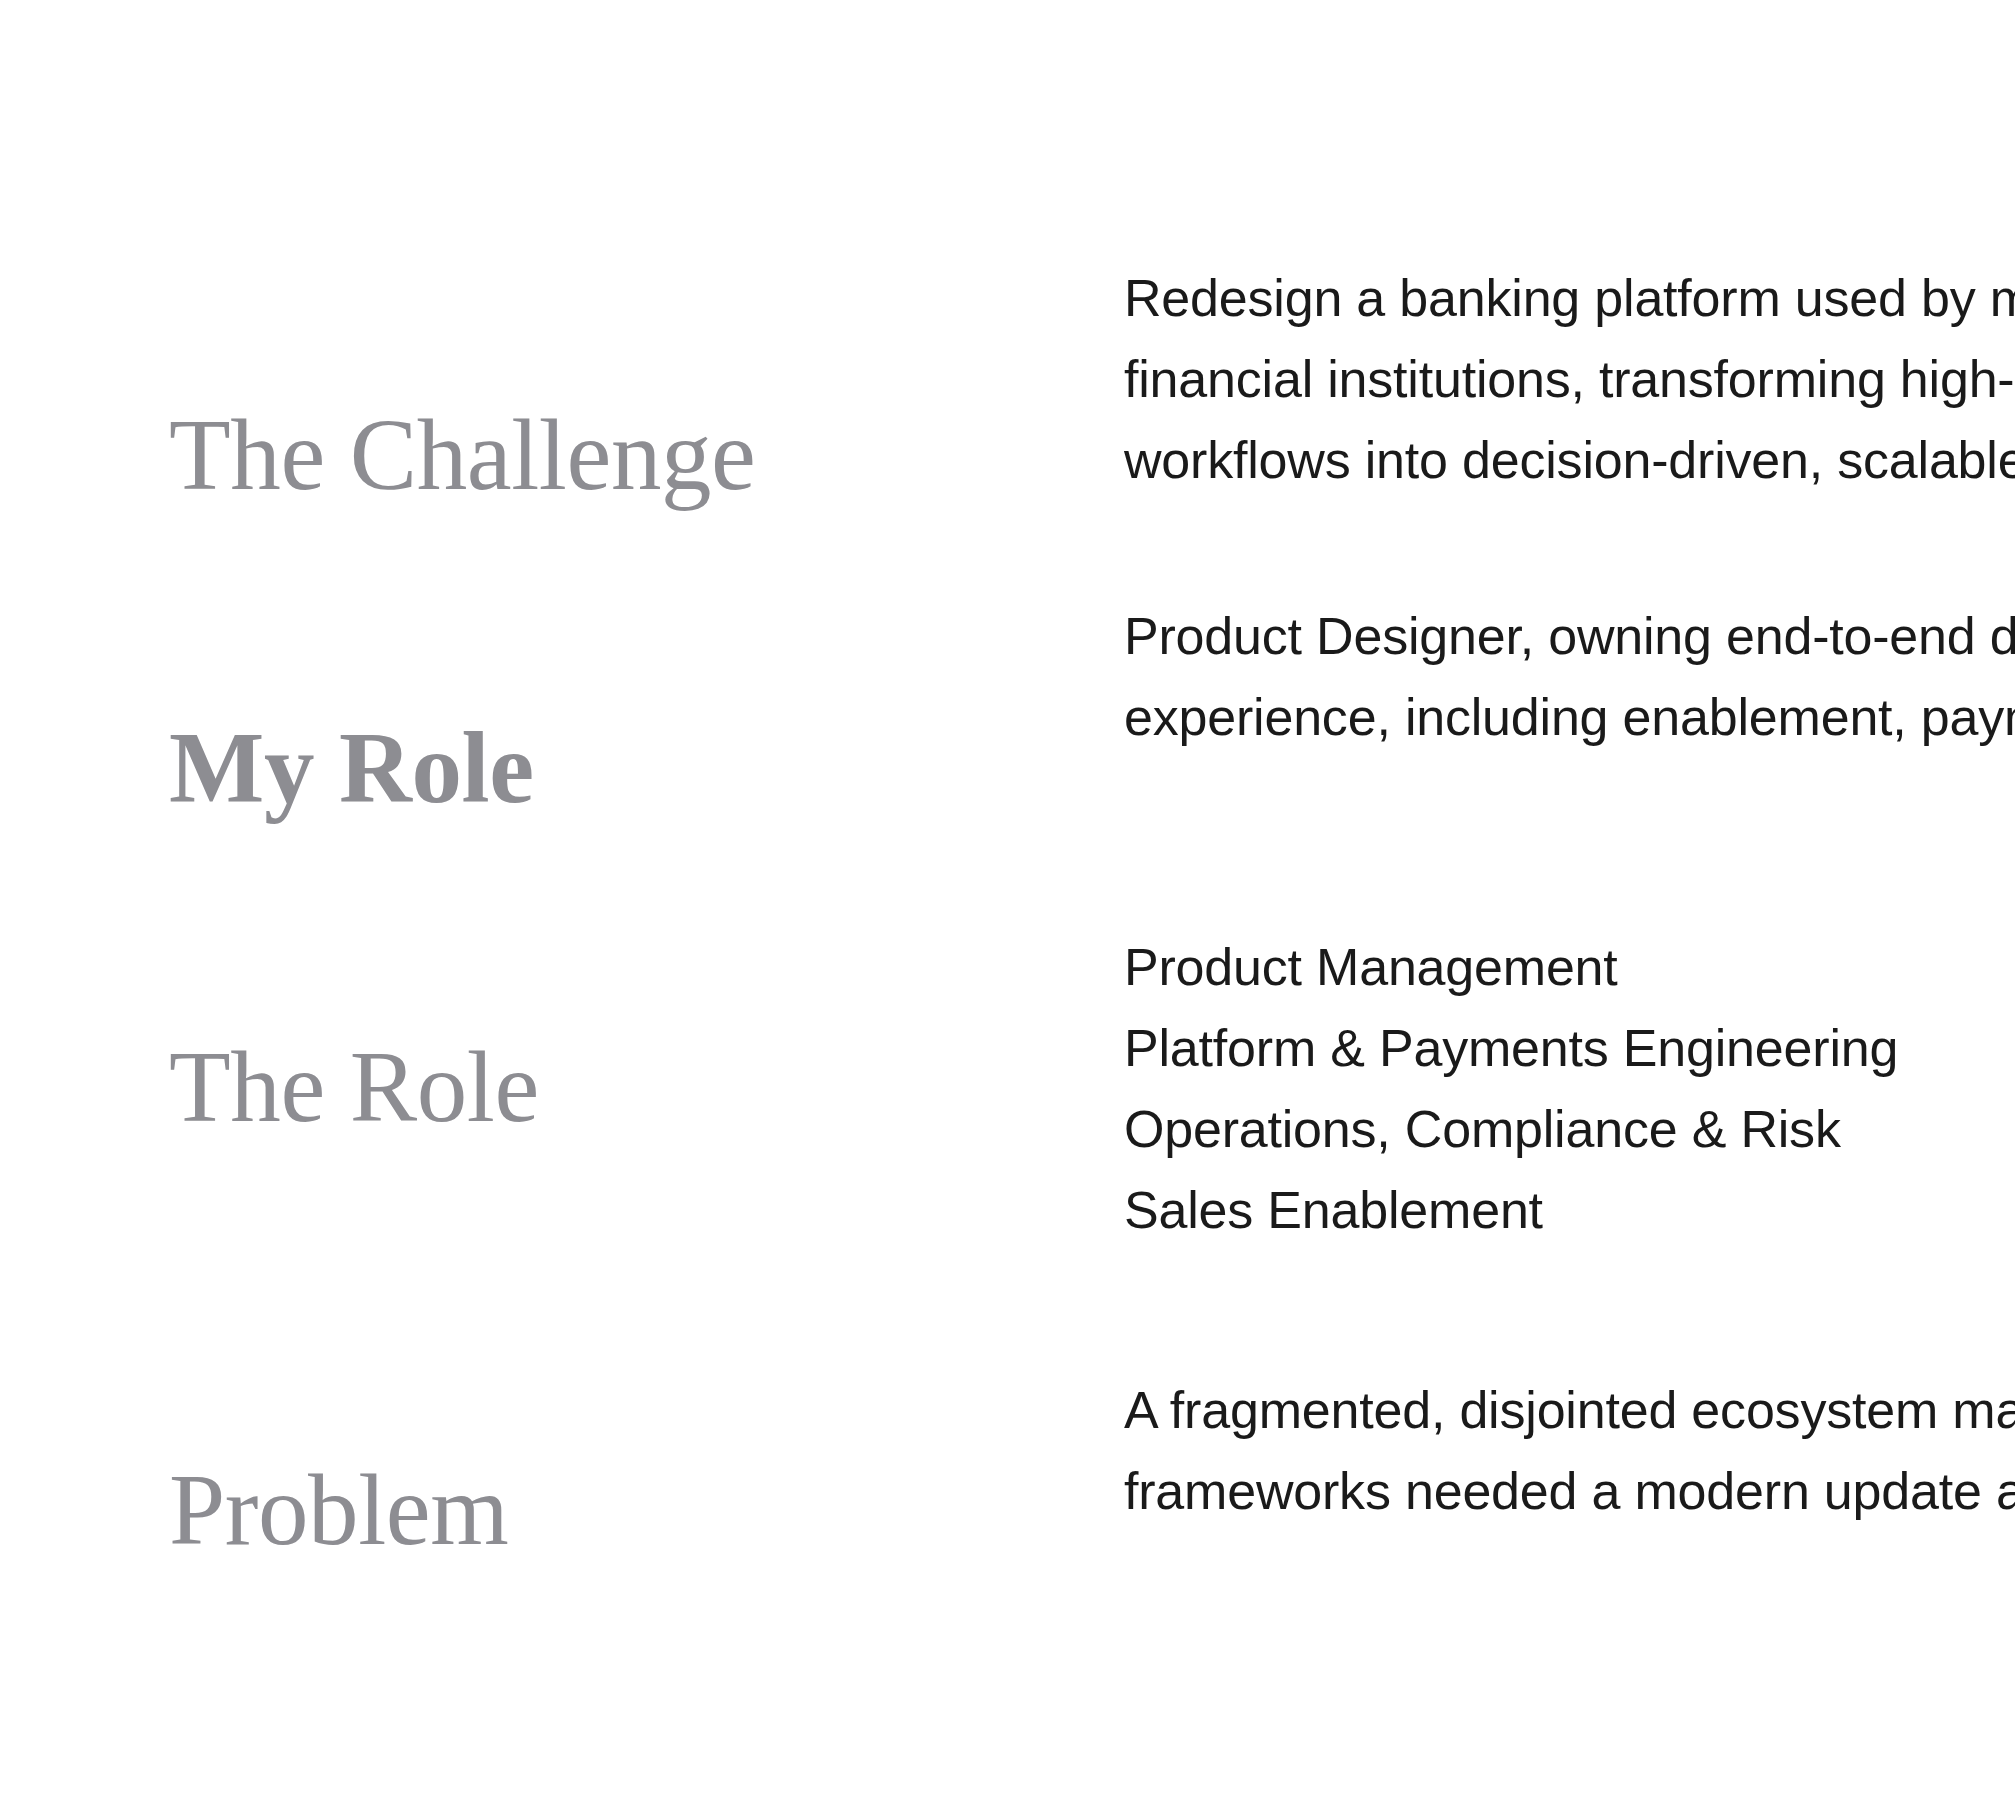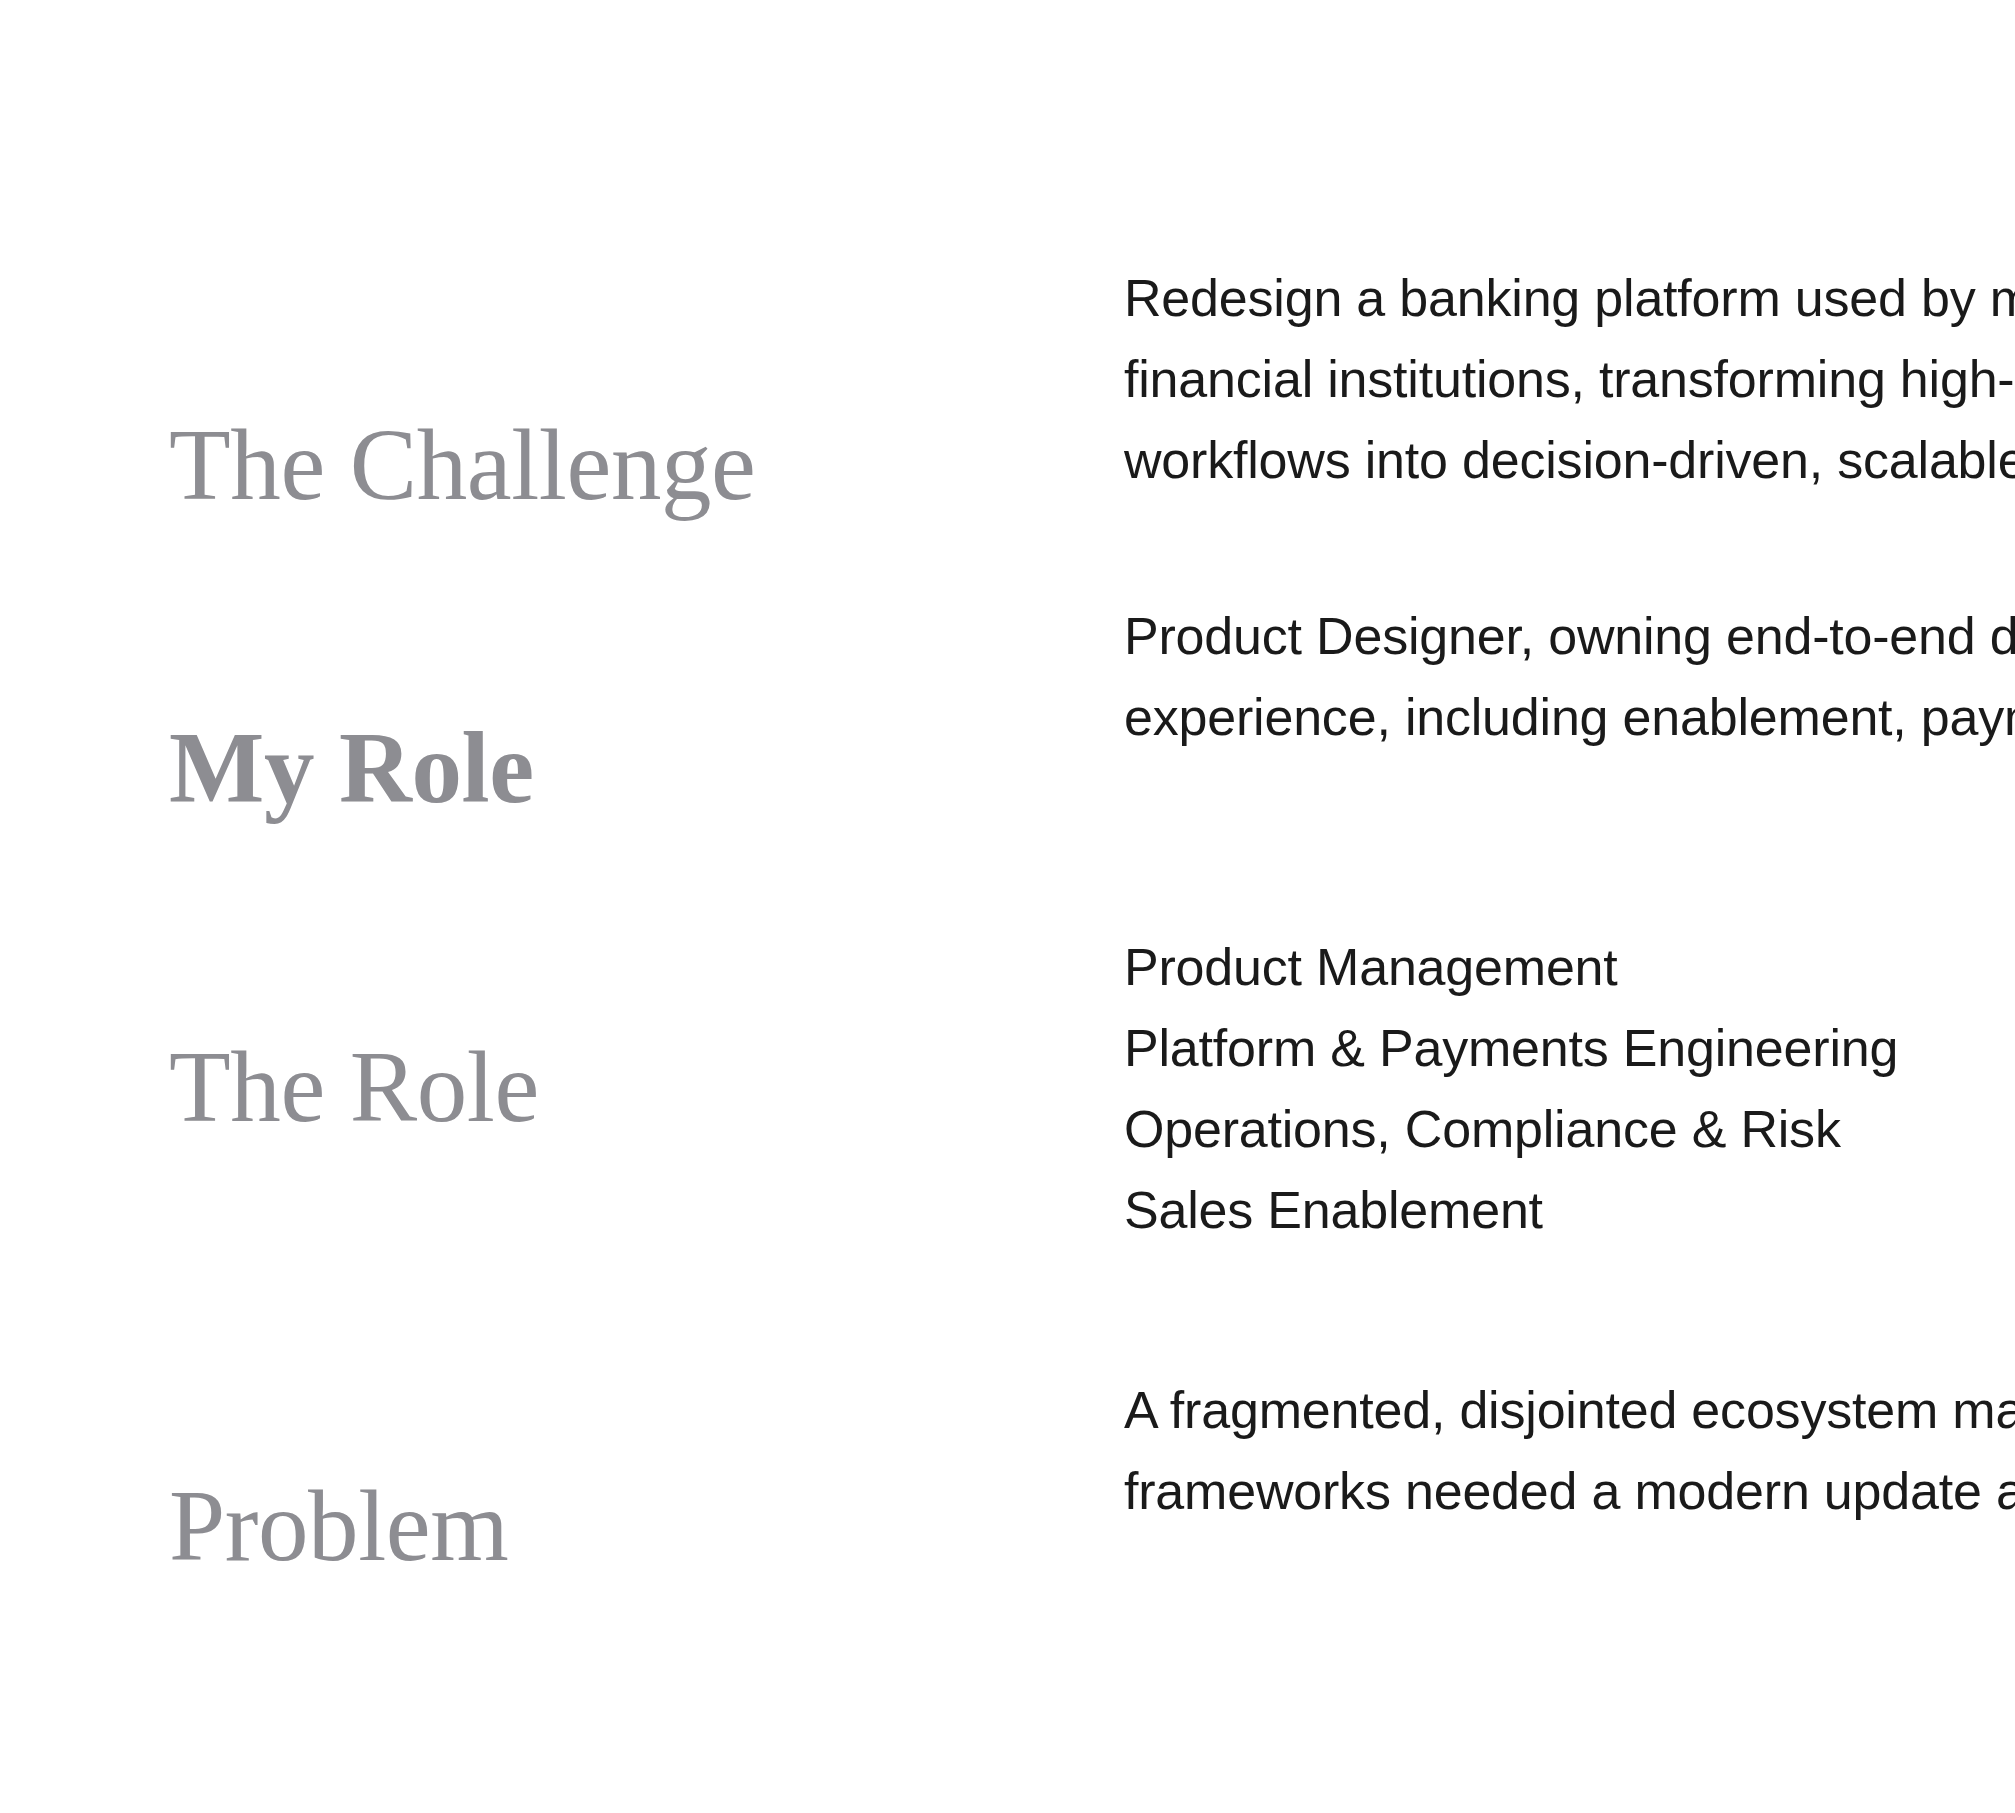--- a/index.html
+++ b/index.html
@@ -72,33 +72,33 @@
     font-weight: 400;
     font-size: 52px;
     line-height: 81px;
     color: #1a1a1a;
     letter-spacing: -0.2px;
     white-space: nowrap;
   }
 
   
   #section-challenge { top: 258px;  }
-  #section-challenge .heading  { top: 73px; }
+  #section-challenge .heading  { top: 63px; }
   #section-challenge .body-col { top: 0px;   }
 
   #section-role { top: 596px; }
   #section-role .heading  { top: 38px; font-weight: bold; }
   #section-role .body-col { top: 0px;  }
 
   #section-team { top: 927px; }
   #section-team .heading  { top: 26px; }
   #section-team .body-col { top: 0px;  }
 
   #section-problem { top: 1370px; }
-  #section-problem .heading  { top: 22px; }
+  #section-problem .heading  { top: 6px; }
   #section-problem .body-col { top: 0px;  }
 </style>
 </head>
 <body>
 
 <div id="page">
 
   <section class="section" id="section-challenge">
     <h2 class="heading">The Challenge</h2>
     <div class="body-col">

